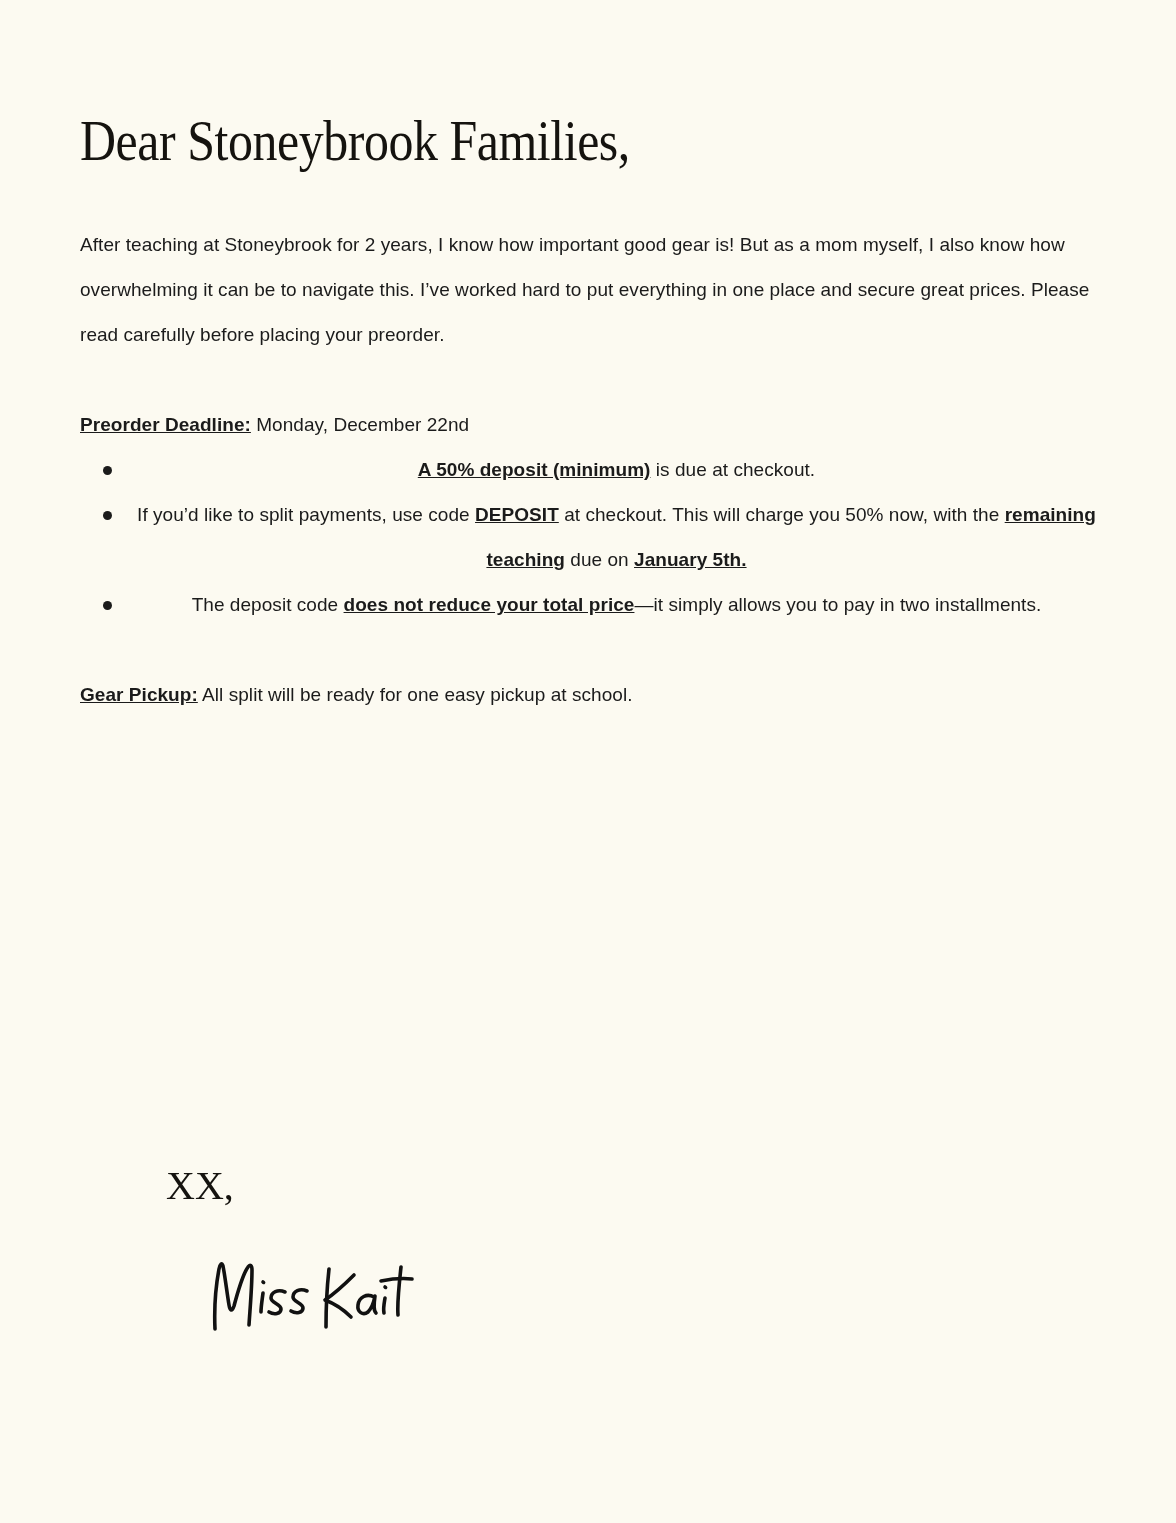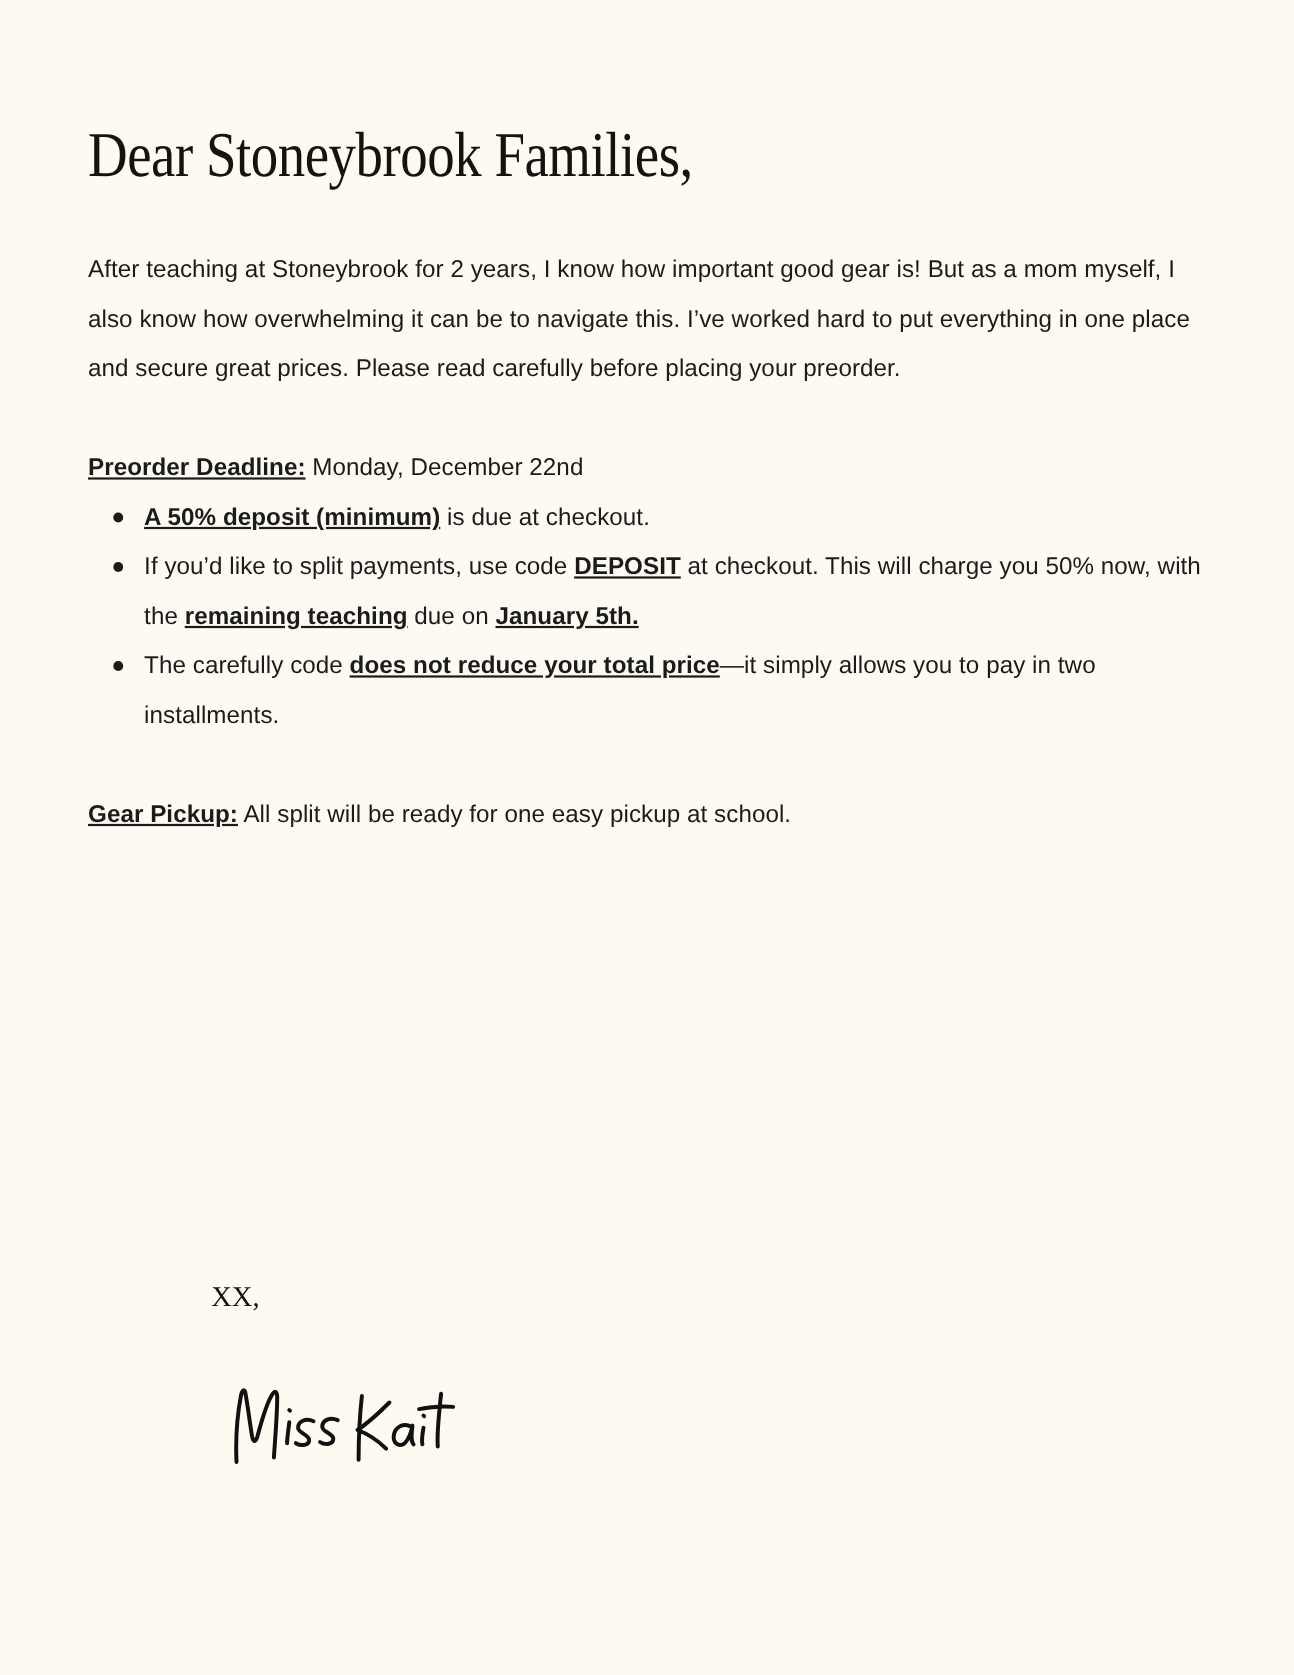--- a/index.html
+++ b/index.html
@@ -35,21 +35,21 @@
     margin: 0;
     padding-top: 112px;
     transform: scaleX(0.86);
     transform-origin: left center;
     white-space: nowrap;
   }
 
   
   .body-block {
     width: 1022px;
-    font-size: 22px;
+    font-size: 19px;
     line-height: 45px;
     color: #1b1b1b;
     letter-spacing: 0.05px;
   }
 
   .para {
     margin: 0;
   }
 
   .spacer-line {
@@ -68,39 +68,40 @@
   
   .bullets {
     list-style: none;
     margin: 0;
     padding: 0;
   }
   .bullets li {
     position: relative;
     padding-left: 51px;
     margin: 0;
+    text-align: center;
   }
   .bullets li::before {
     content: "";
     position: absolute;
     left: 23px;
     top: 19px;
     width: 9px;
     height: 9px;
     border-radius: 50%;
     background: #1b1b1b;
   }
 
   
   .signoff {
     position: absolute;
-    left: 192px;
+    left: 166px;
     top: 1166px;
     font-family: "Liberation Serif", "DejaVu Serif", serif;
-    font-size: 26px;
+    font-size: 40px;
     line-height: 1;
     color: #15130f;
   }
 
   .signature {
     position: absolute;
     left: 205px;
     top: 1243px;
     width: 210px;
     height: 100px;
@@ -126,21 +127,21 @@
     <div class="spacer-line"></div>
 
     <p class="para"><strong>Preorder Deadline:</strong><span> Monday, December 22nd</span></p>
 
     <ul class="bullets">
 
       <li><strong>A 50% deposit (minimum)</strong><span> is due at checkout.</span></li>
 
       <li><span>If you’d like to split payments, use code </span><strong>DEPOSIT</strong><span> at checkout. This will charge you 50% now, with the </span><strong>remaining teaching</strong><span> due on </span><strong>January 5th.</strong></li>
 
-      <li><span>The carefully code </span><strong>does not reduce your total price</strong><span>—it simply allows you to pay in two installments.</span></li>
+      <li><span>The deposit code </span><strong>does not reduce your total price</strong><span>—it simply allows you to pay in two installments.</span></li>
 
     </ul>
 
     <div class="spacer-line"></div>
 
     <p class="para"><strong>Gear Pickup:</strong><span> All split will be ready for one easy pickup at school.</span></p>
 
     <div class="spacer-line"></div>
 
 

